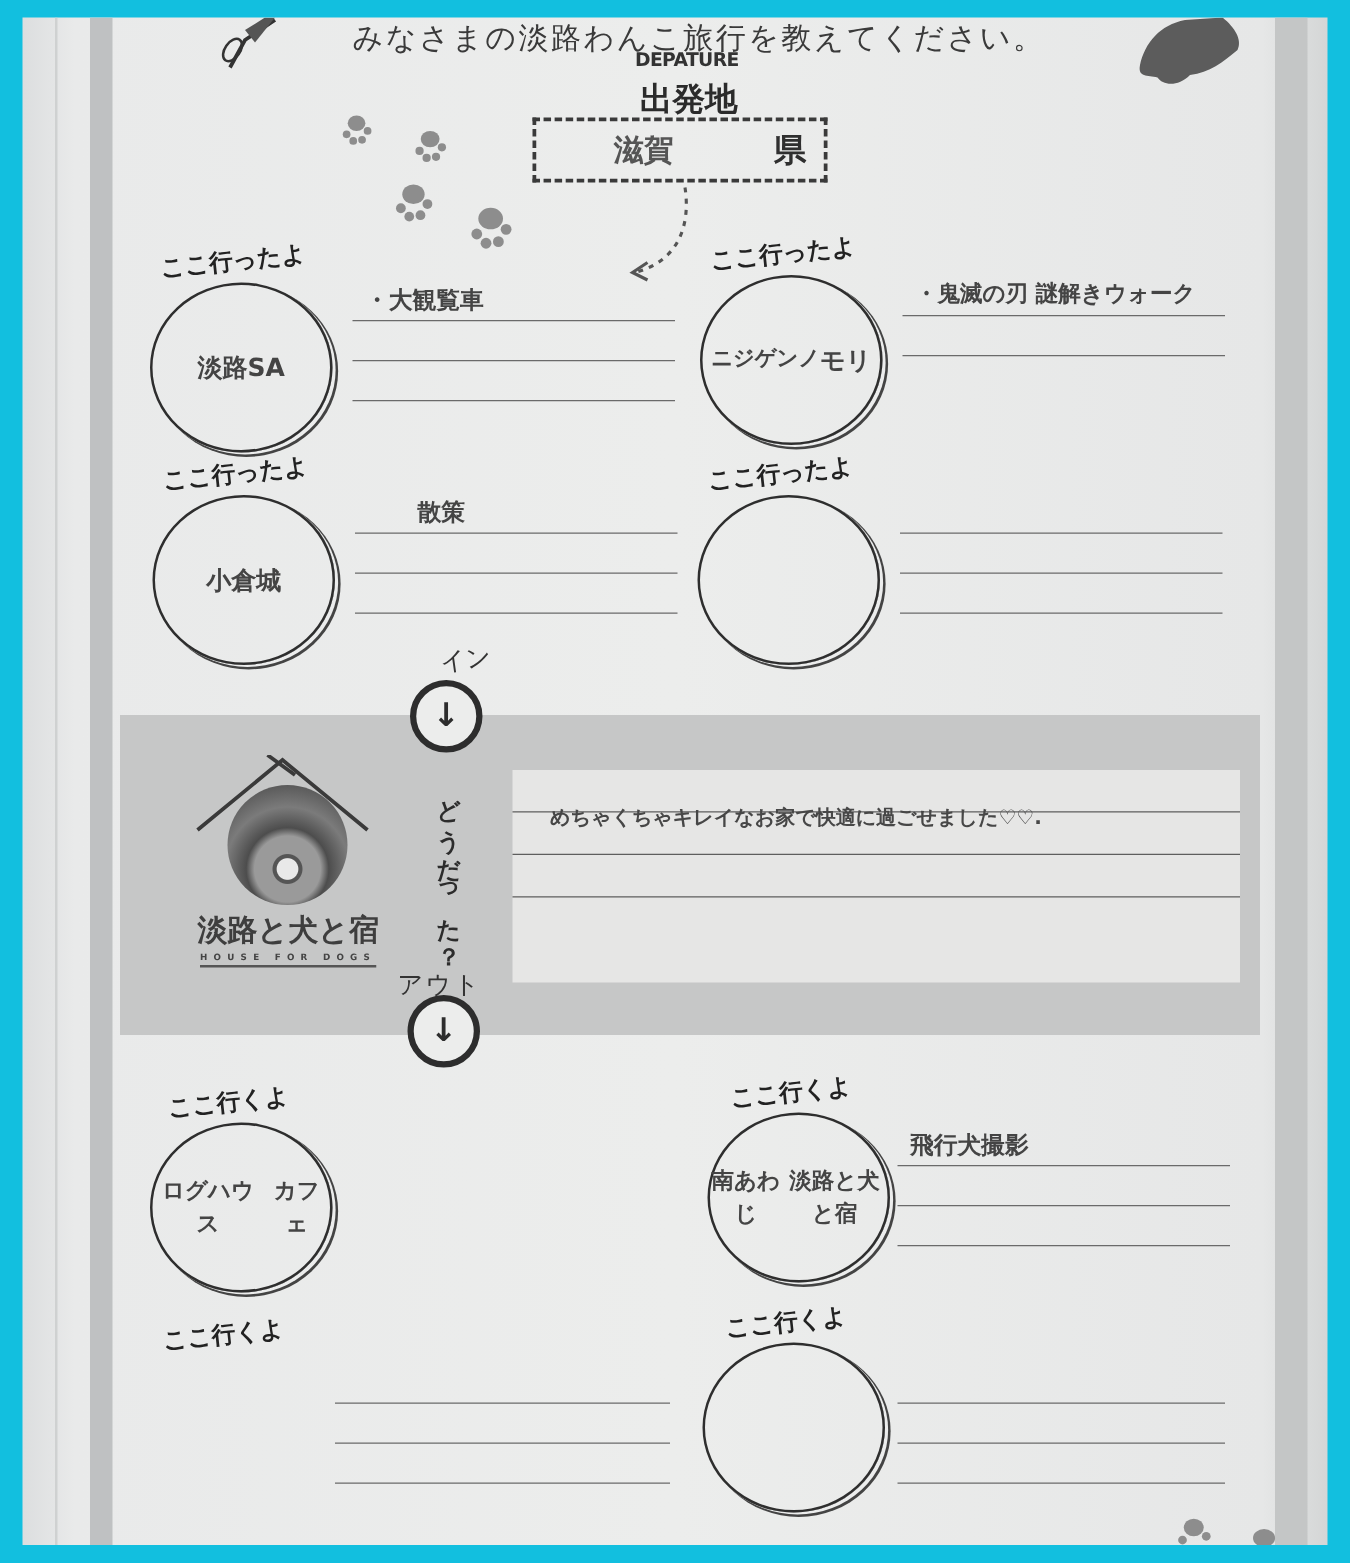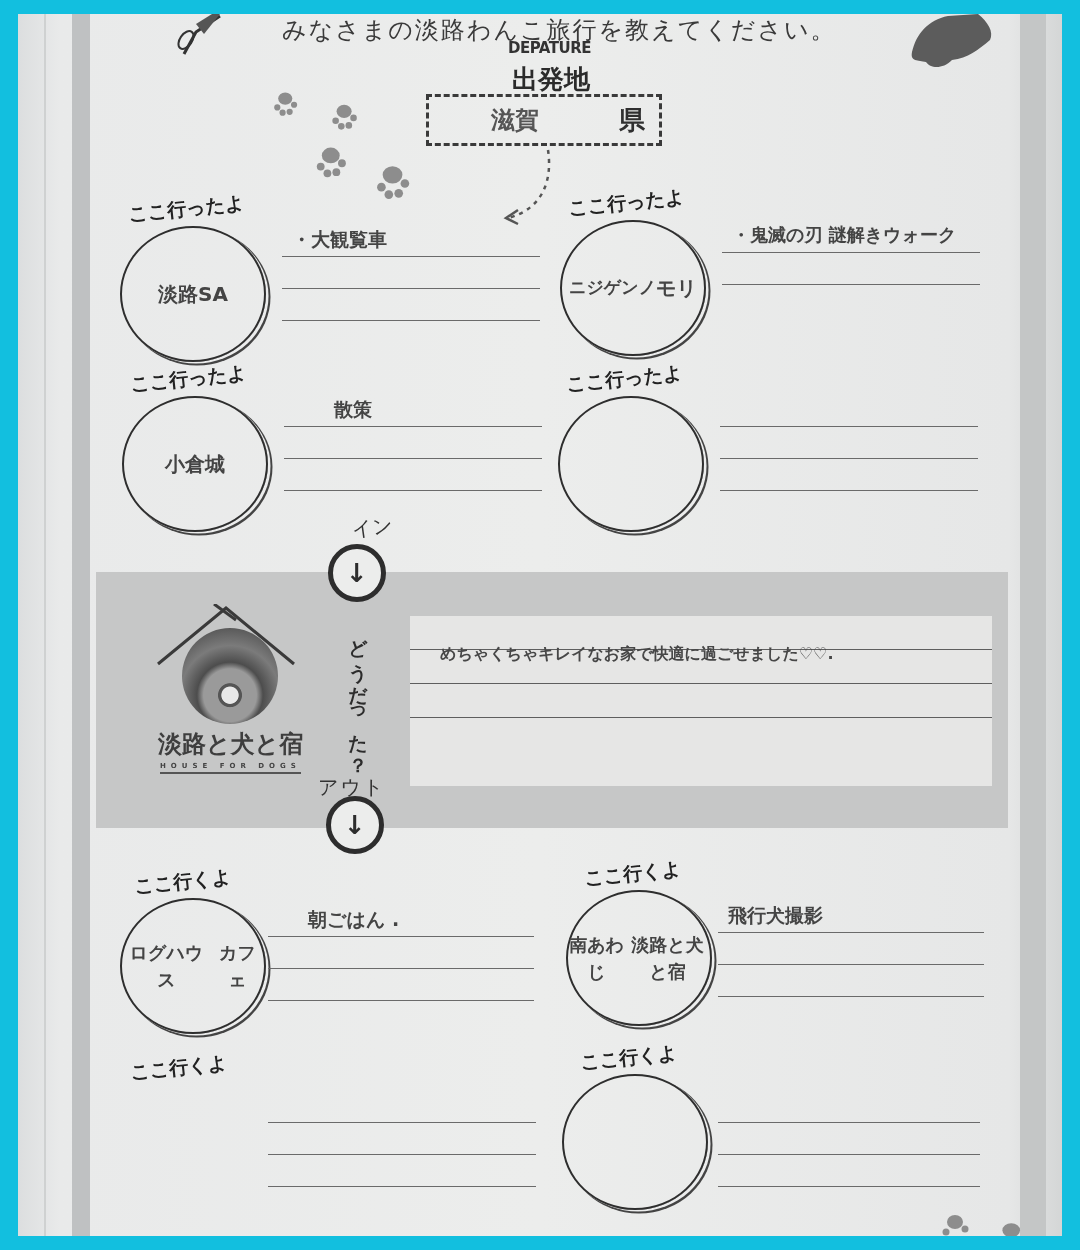--- a/index.html
+++ b/index.html
@@ -271,31 +271,20 @@
         <span class="ntxt hand"></span>
       </div>
   </div>
 
   <div class="spot" style="left:102px;top:860px;">
     <div class="caption" style="left:16px">ここ行くよ</div>
     <div class="circle">
       <div class="name hand" style="font-size:18px">ログハウス</div>
       <div class="name hand" style="font-size:18px">カフェ</div>
     </div>
-    <div class="lines" style="left:148px;top:62px;width:266px">
-      <div class="line">
-          <span class="txt hand" style="left:40px">朝ごはん .</span>
-        </div>
-      <div class="line">
-          <span class="txt hand"></span>
-        </div>
-      <div class="line">
-          <span class="txt hand"></span>
-        </div>
-    </div>
   </div>
 
   <div class="spot" style="left:548px;top:852px;">
     <div class="caption" style="left:20px">ここ行くよ</div>
     <div class="circle">
       <div class="name hand" style="font-size:18px">南あわじ</div>
       <div class="name hand" style="font-size:18px">淡路と犬と宿</div>
     </div>
     <div class="lines" style="left:152px;top:66px;width:266px">
       <div class="line">

